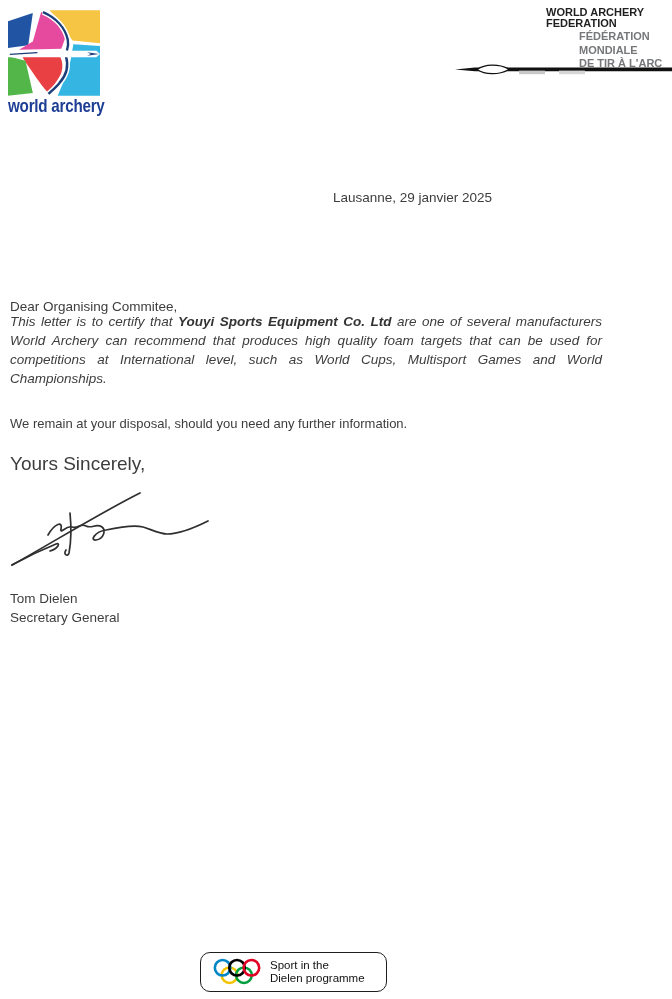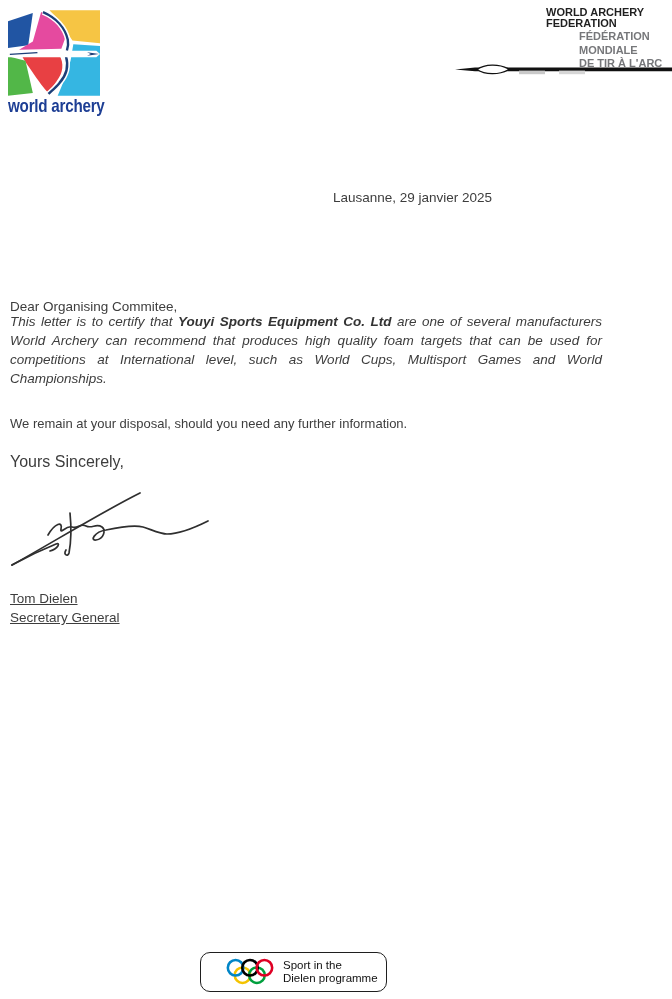--- a/index.html
+++ b/index.html
@@ -26,29 +26,29 @@
 
   
   .dateline   { position:absolute; left:333px; top:190px; font-size:13.5px; }
   .salutation { position:absolute; left:10px;  top:299px; font-size:13.5px; }
   .body-para  {
     position:absolute; left:10px; top:312px; width:592px; margin:0;
     font-size:13.5px; line-height:19px; text-align:justify;font-style:italic;
   }
   .body-para b { color:#333333; }
   .closing     { position:absolute; left:10px; top:416px; font-size:13px; }
-  .valediction { position:absolute; left:10px; top:453px; font-size:16px; }
+  .valediction { position:absolute; left:10px; top:453px; font-size:19px; }
   .signature   { position:absolute; left:0px;  top:485px; }
-  .signatory   { position:absolute; left:10px; top:589px; font-size:13.5px; line-height:19px;text-decoration:underline; }
+  .signatory   { position:absolute; left:10px; top:589px; font-size:13.5px; line-height:19px; }
 
   
   .olympic-box {
     position:absolute; left:200px; top:952px; width:187px; height:40px;
     border:1.5px solid #1f1f1f; border-radius:10px; box-sizing:border-box;
-    display:flex; align-items:center; gap:9px; padding-left:25px; background:#fff;
+    display:flex; align-items:center; gap:9px; padding-left:12px; background:#fff;
   }
   .olympic-text { font-size:11.5px; line-height:13.5px; color:#111111; }
 </style>
 </head>
 <body>
 
 <div class="page">
 
   <svg class="logo-emblem" width="92" height="86" viewBox="0 0 100 93">
     <rect x="0" y="0" width="100" height="93" fill="#ffffff"></rect>

